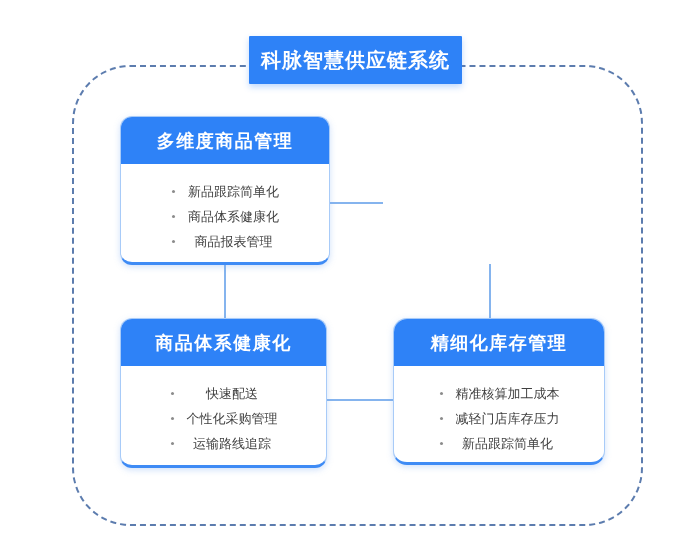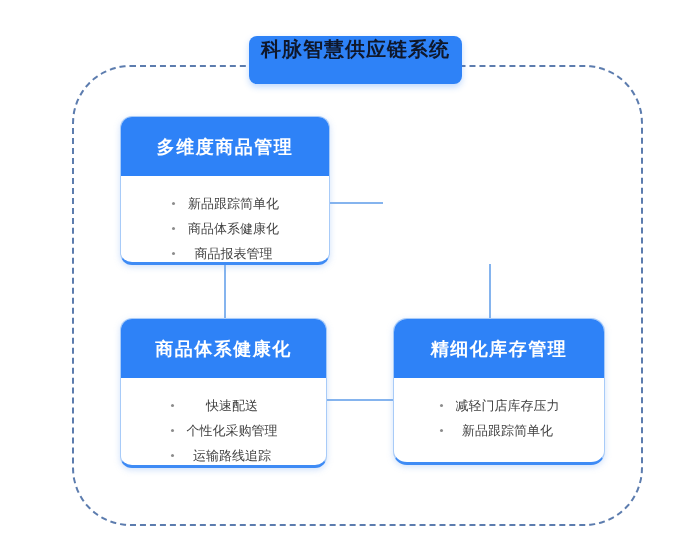--- a/index.html
+++ b/index.html
@@ -27,44 +27,45 @@
     border-radius: 58px;
   }
   
   .title-box {
     position: absolute;
     left: 249px;
     top: 36px;
     width: 213px;
     height: 48px;
     background: #2E82F7;
-    border-radius: 8px;
+    border-radius: 1px;
     display: flex;
+    align-items: center;
     justify-content: center;
-    color: #0f172a;
+    color: #ffffff;
     font-size: 20px;
     font-weight: bold;
     letter-spacing: 1px;
     box-shadow: 0 3px 6px rgba(46, 130, 247, 0.30);
     z-index: 3;
   }
   
   .card {
     position: absolute;
     box-sizing: border-box;
     background: #ffffff;
     border: 1px solid #A8CBF8;
     border-bottom: 3px solid #3E8BF5;
     border-radius: 12px;
     box-shadow: 0 2px 6px rgba(120, 170, 240, 0.35);
     z-index: 2;
     overflow: hidden;
   }
   .card-header {
-    height: 59px;
+    height: 47px;
     background: #2E82F7;
     display: flex;
     align-items: center;
     justify-content: center;
     color: #ffffff;
     font-size: 18px;
     font-weight: bold;
     letter-spacing: 1.5px;
     font-family: Liberation Mono, monospace;
   }
@@ -154,19 +155,20 @@
       </ul>
     </div>
   </div>
 
   <div class="card" id="card-3">
     <div class="card-header">
       <span>精细化库存管理</span>
     </div>
     <div class="card-body">
       <ul>
+        <li>精准核算加工成本</li>
         <li>减轻门店库存压力</li>
         <li>新品跟踪简单化</li>
       </ul>
     </div>
   </div>
 
 </div>
 
 </body></html>

